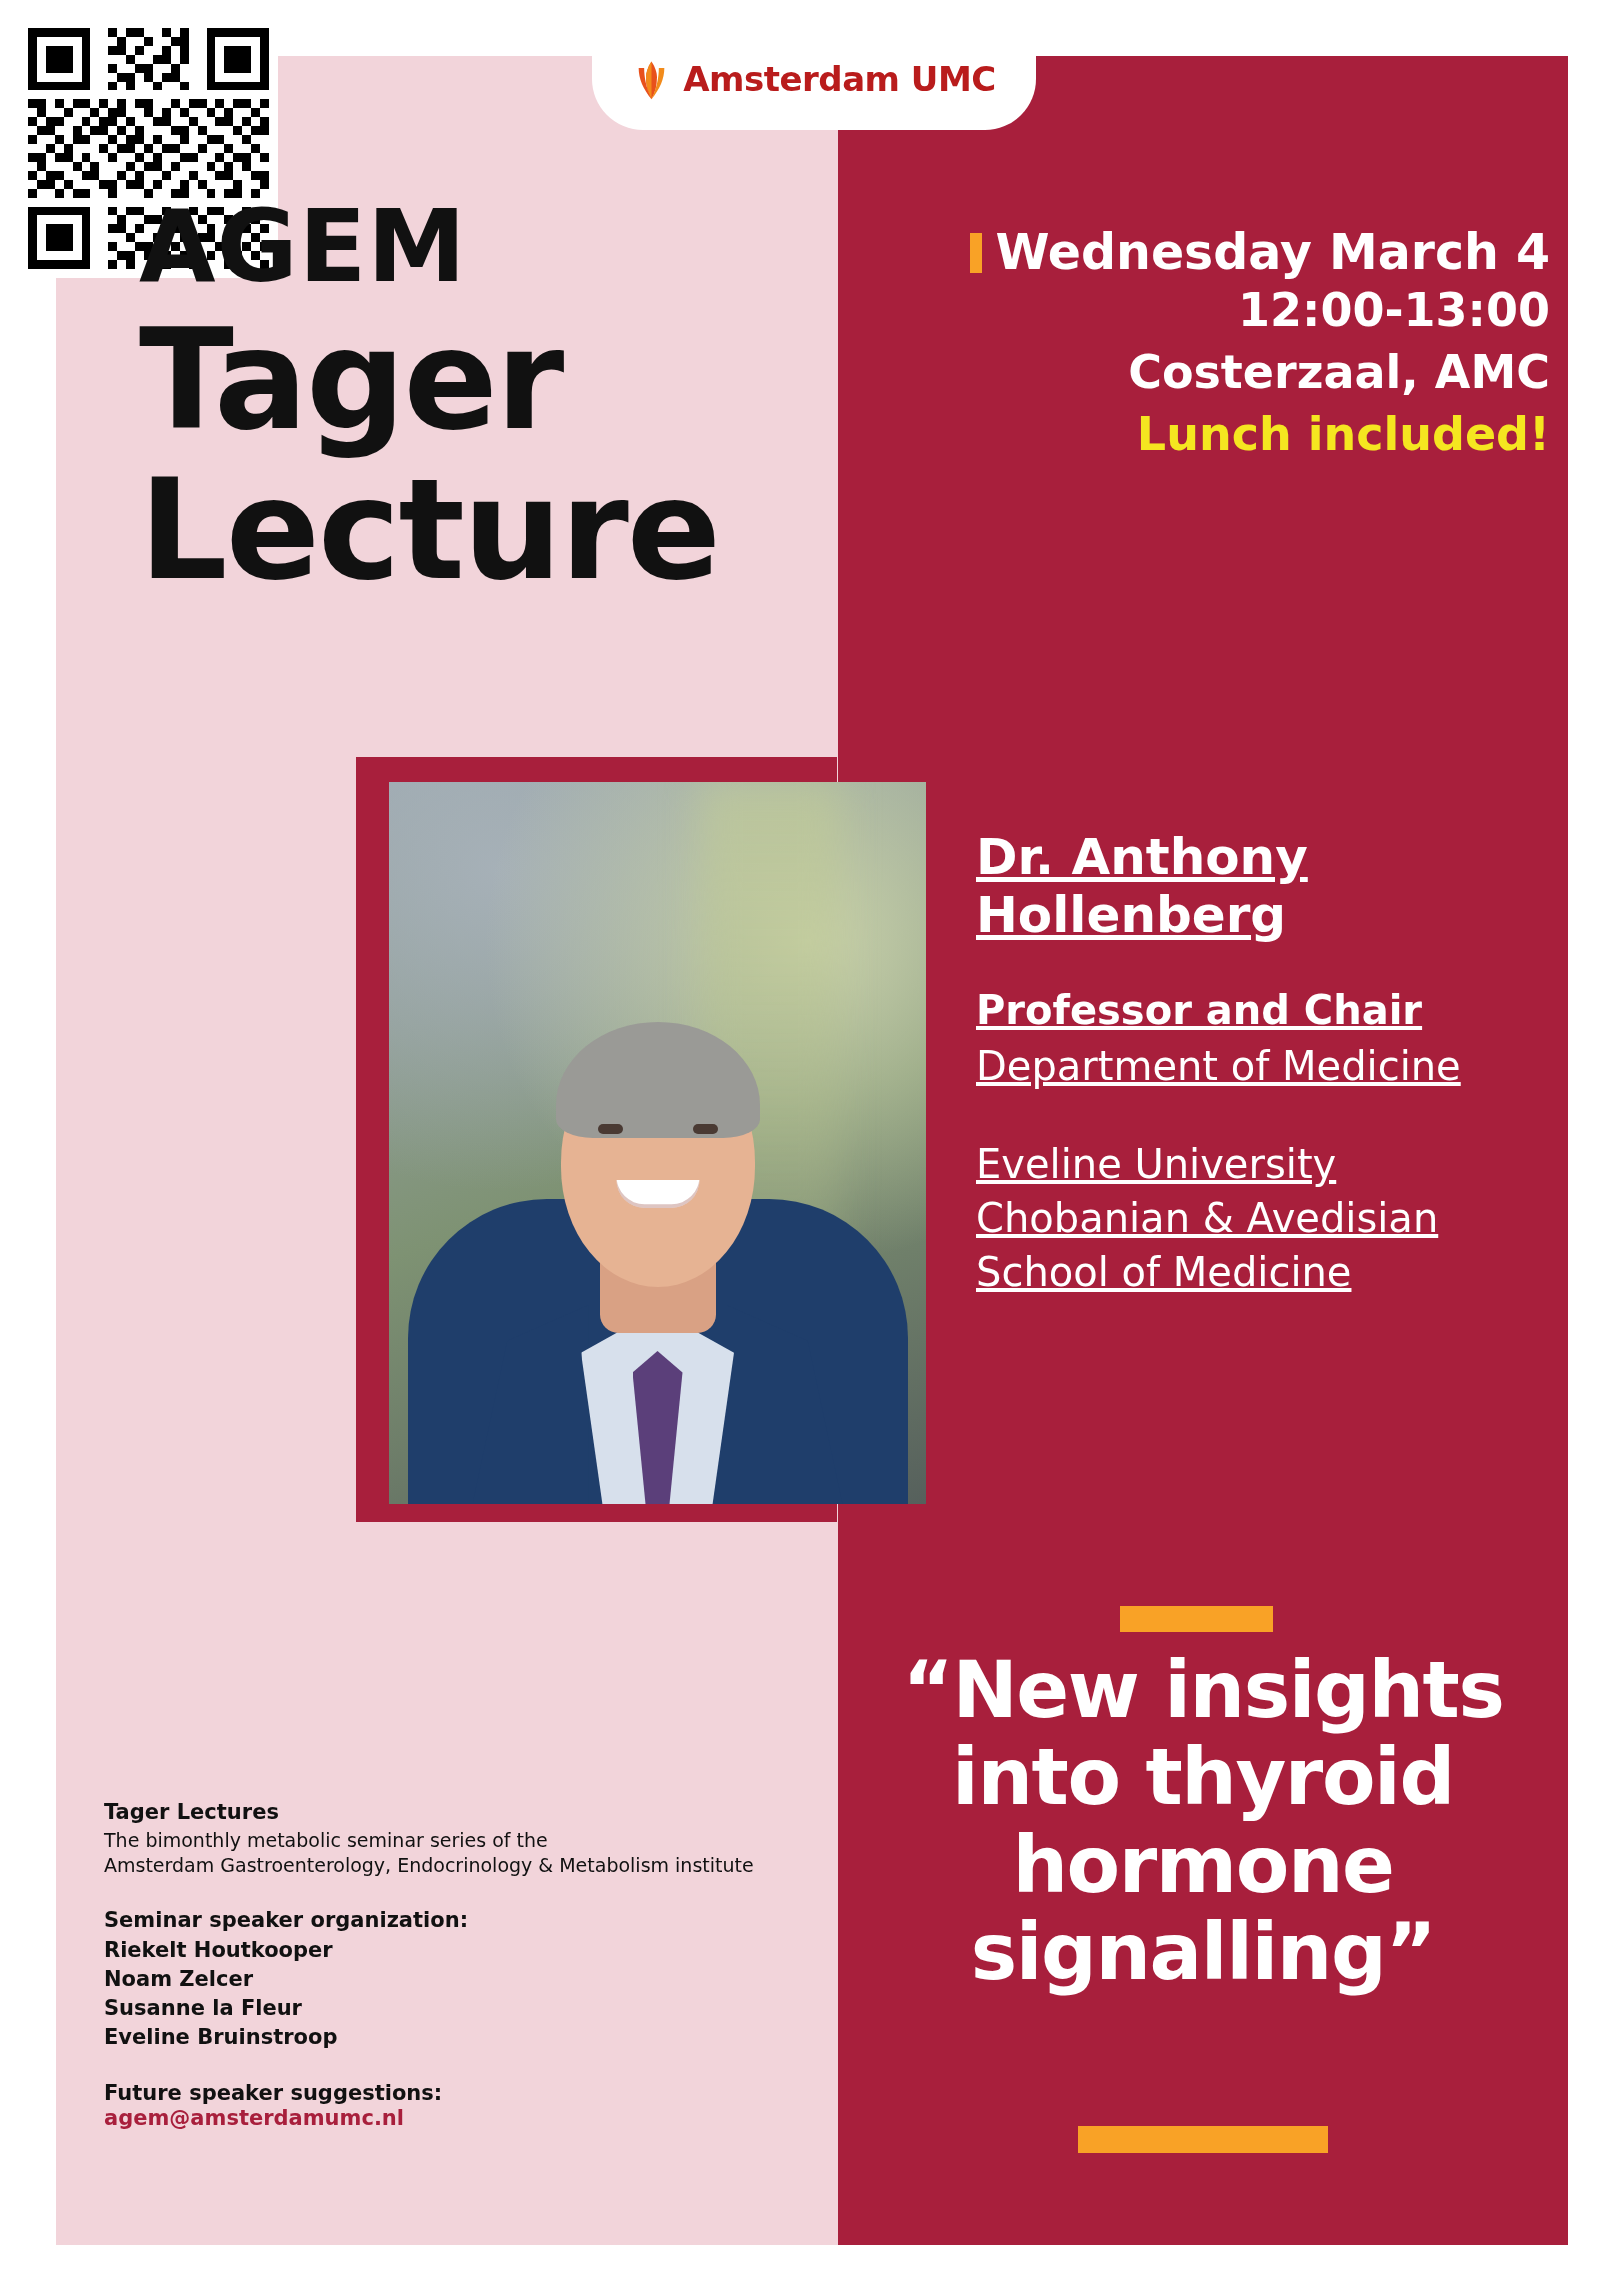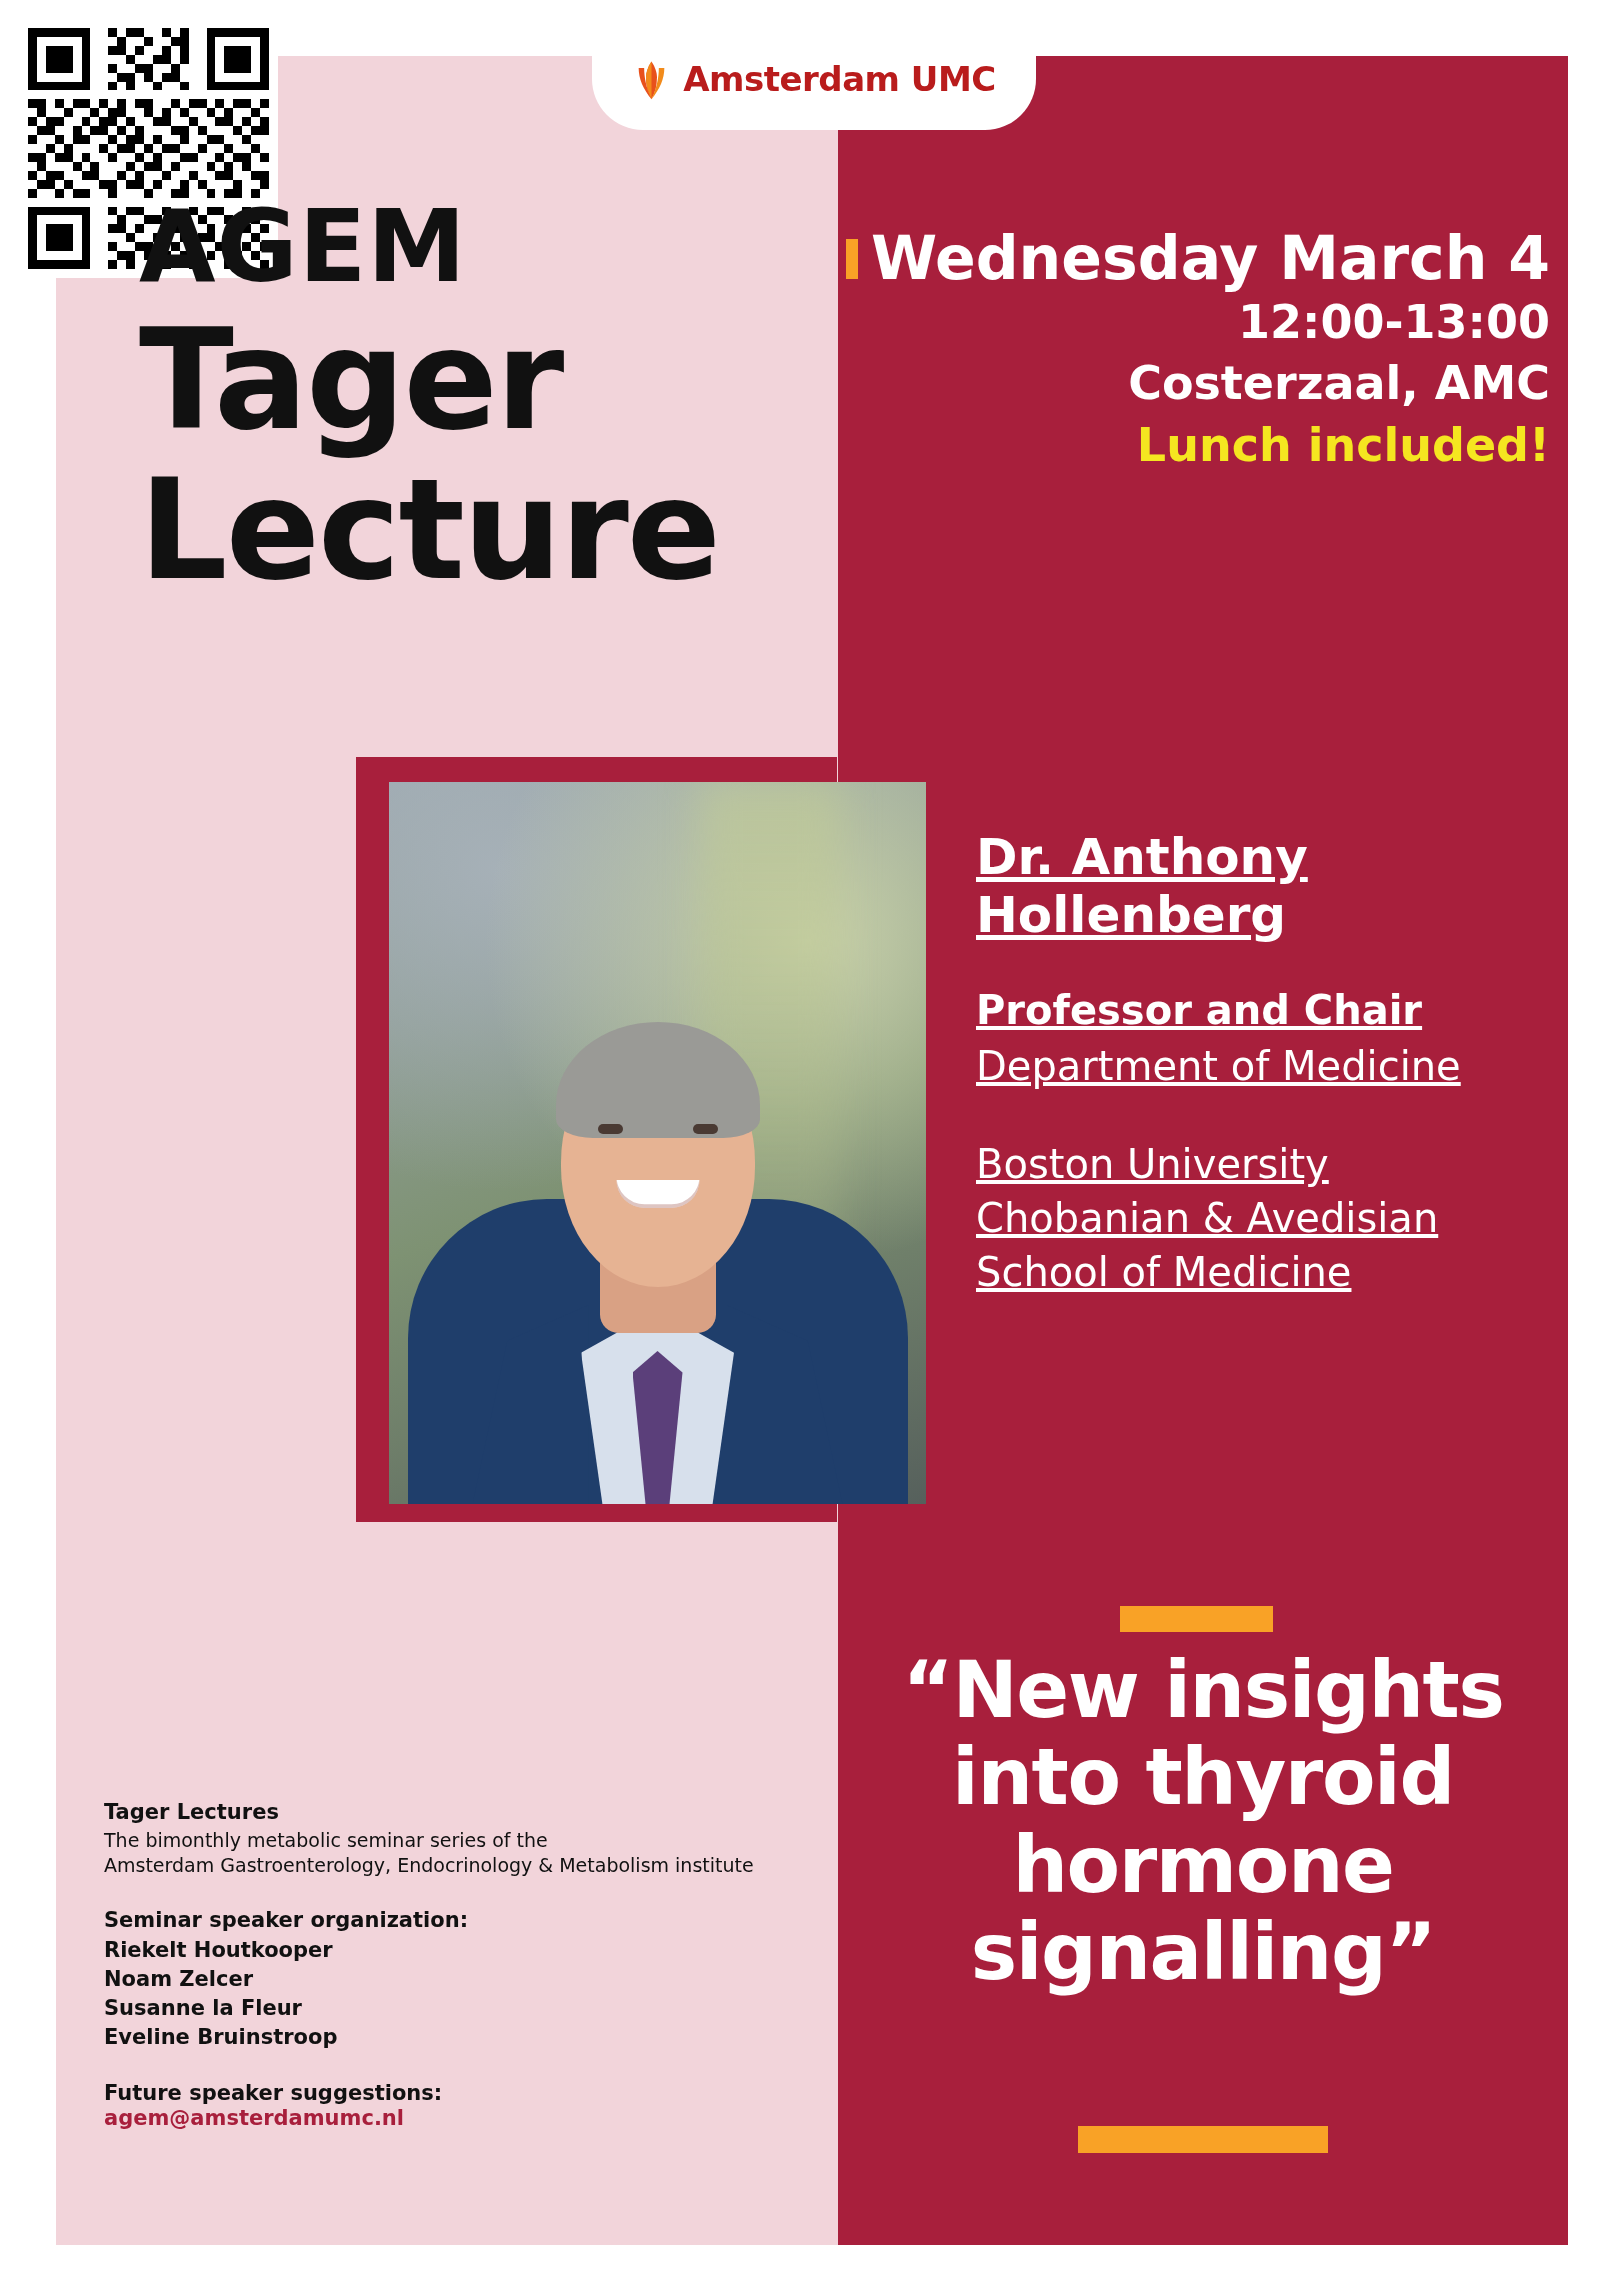--- a/index.html
+++ b/index.html
@@ -141,21 +141,21 @@
     gap: 13px;
   }
   .date-bar {
     width: 12px;
     height: 40px;
     background: #f9a226;
     flex: none;
   }
   .date-main {
     font-family: "DejaVu Sans", sans-serif;
-    font-size: 60px;
+    font-size: 49px;
     font-weight: bold;
     white-space: nowrap;
     line-height: 1.05;
   }
   .date-time,
   .date-place {
     font-family: "DejaVu Sans", sans-serif;
     font-size: 46px;
     font-weight: bold;
     line-height: 1.28;
@@ -640,21 +640,21 @@
     <div class="ph-eyeL"></div>
     <div class="ph-eyeR"></div>
     <div class="ph-mouth"></div>
   </div>
 
   <div class="speaker">
     <div class="speaker-name">Dr. Anthony Hollenberg</div>
     <div class="speaker-role">Professor and Chair</div>
     <div class="speaker-dept">Department of Medicine</div>
     <div class="speaker-aff">
-      <div>Boston University</div>
+      <div>Eveline University</div>
       <div>Chobanian &amp; Avedisian</div>
       <div>School of Medicine</div>
     </div>
   </div>
 
   <div class="quote-bar-top"></div>
   <div class="quote">“New insights into thyroid hormone signalling”</div>
   <div class="quote-bar-bottom"></div>
 
   <div class="footer">

